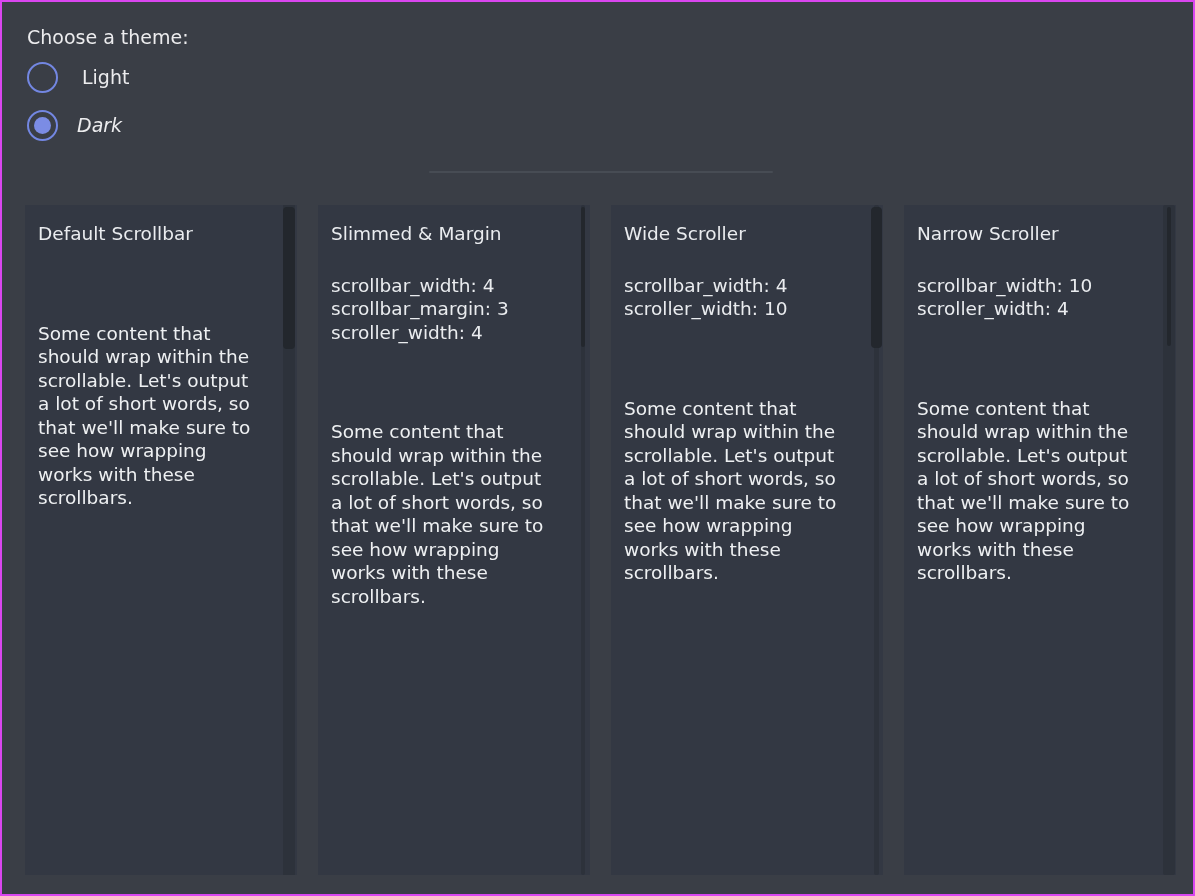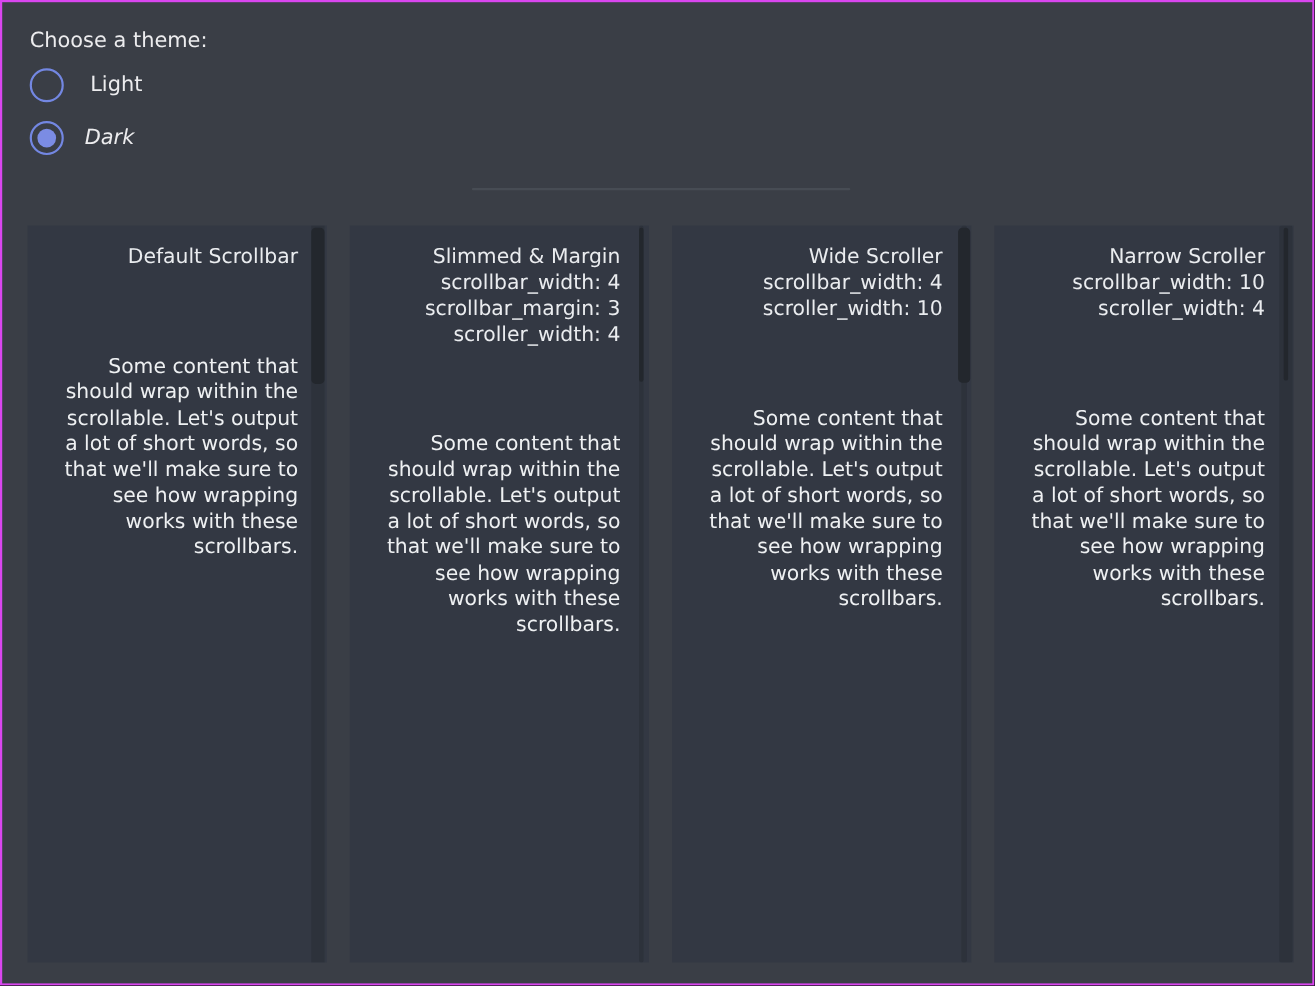--- a/index.html
+++ b/index.html
@@ -67,41 +67,41 @@
     background: #474c54;
   }
 
   
   .panels {
     position: absolute;
     left: 23px;
     top: 203px;
     display: flex;
     gap: 21px;
-    text-align: right;
   }
   .panel {
     position: relative;
     width: 272px;
     height: 670px;
     background: #333843;
     padding: 17px 26px 0 13px;
     overflow: hidden;
   }
   .panel-title {
     font-size: 18.5px;
     line-height: 23.5px;
     color: #eaecef;
     white-space: pre-line;
   }
   .panel-params {
     font-size: 18.5px;
     line-height: 23.5px;
     color: #eaecef;
     white-space: pre-line;
+    margin-top: 28px;
   }
   .panel-body {
     margin-top: 76px;
     font-size: 18.5px;
     line-height: 23.5px;
     color: #eef0f2;
     white-space: pre-line;
   }
 
   

